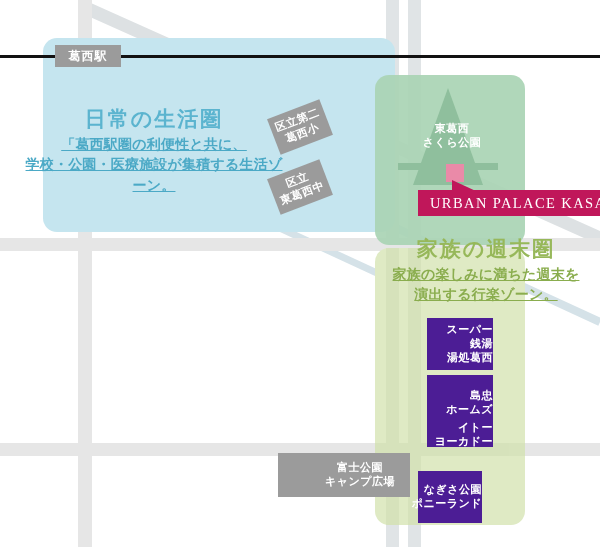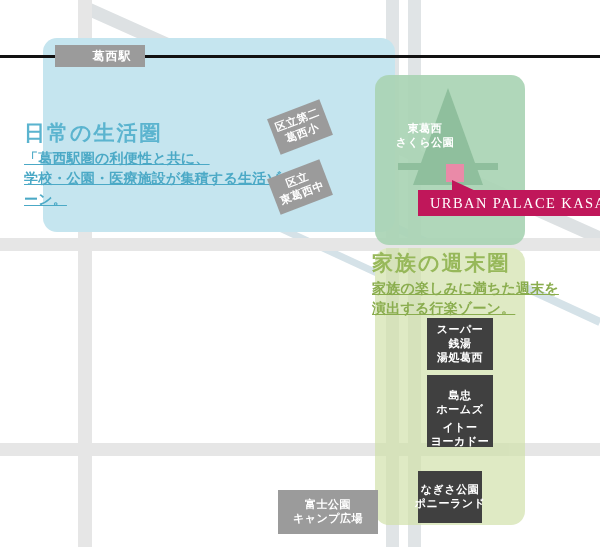--- a/index.html
+++ b/index.html
@@ -3,45 +3,45 @@
 <meta charset="utf-8">
 <style>
   html,body{margin:0;padding:0;background:#fff;}
   body{width:600px;height:547px;overflow:hidden;
        font-family:"Liberation Sans","DejaVu Sans",sans-serif;}
   #map{position:relative;width:600px;height:547px;background:#ffffff;}
   .layer{position:absolute;left:0;top:0;width:600px;height:547px;}
   svg.layer{pointer-events:none;}
 
   
-  .zone-title{position:absolute;text-align:left;line-height:1.0;margin-top:14px;}
+  .zone-title{position:absolute;text-align:center;line-height:1.0;}
   .zone-title .headline{font-size:21px;font-weight:bold;letter-spacing:2px;white-space:nowrap;}
   .zone-title .sub{font-size:14px;font-weight:bold;line-height:1.45;margin-top:5px;letter-spacing:0.2px;text-decoration:underline;}
 
   #blue-zone-title{left:24px;top:108px;width:260px;color:#5bb4cf;}
   #blue-zone-title .sub{color:#4ba9c6;}
   #green-zone-title{left:372px;top:238px;width:228px;color:#97b85a;}
   #green-zone-title .sub{color:#8aad4e;}
 
   
   .label{position:absolute;display:flex;flex-direction:column;align-items:center;
          justify-content:center;color:#ffffff;font-weight:bold;font-size:11px;
          line-height:1.25;text-align:center;white-space:nowrap;letter-spacing:0.5px;}
   .label.gray{background:#9b9b9b;}
-  .label.sage{background:#404040;}
+  .label.sage{background:#4c1d95;align-items:flex-end;}
 
-  #station-label{left:55px;top:45px;width:66px;height:22px;font-size:12px;letter-spacing:1px;padding-left:24px;}
+  #station-label{left:55px;top:45px;width:66px;height:22px;font-size:12px;letter-spacing:1px;}
   #school1-label{left:272px;top:108px;width:56px;height:38px;transform:rotate(-21deg);}
   #school2-label{left:272px;top:168px;width:56px;height:38px;transform:rotate(-21deg);}
-  #park-sakura-label{left:388px;top:118px;width:74px;height:36px;background:transparent;color:#fff;text-align:center;}
+  #park-sakura-label{left:415px;top:118px;width:74px;height:36px;background:transparent;color:#fff;text-align:center;}
   #spa-label{left:427px;top:318px;width:66px;height:52px;}
   #shimachu-label{left:427px;top:375px;width:66px;height:56px;}
   #ito-label{left:427px;top:423px;width:66px;height:24px;}
   #nagisa-label{left:418px;top:471px;width:64px;height:52px;}
-  #fuji-label{left:278px;top:490px;width:100px;height:44px;}
+  #fuji-label{left:278px;top:453px;width:100px;height:44px;padding-left:32px;}
 
   
   #property-banner{position:absolute;left:418px;top:190px;height:26px;
       background:#c0175a;color:#ffffff;display:flex;align-items:center;
       padding:0 12px;white-space:nowrap;
       font-family:"Liberation Serif","DejaVu Serif",serif;
       font-size:14.5px;letter-spacing:1.4px;}
   #property-marker{position:absolute;left:446px;top:164px;width:18px;height:18px;background:#ea8aa8;}
 </style>
 </head>

